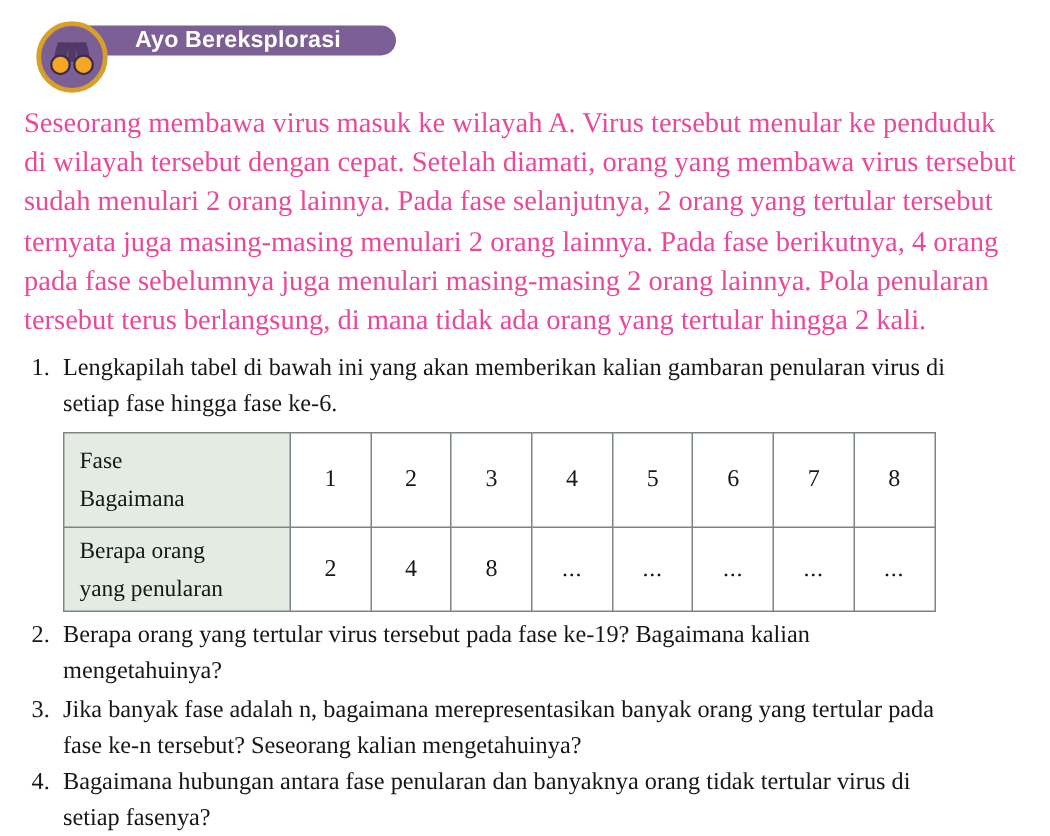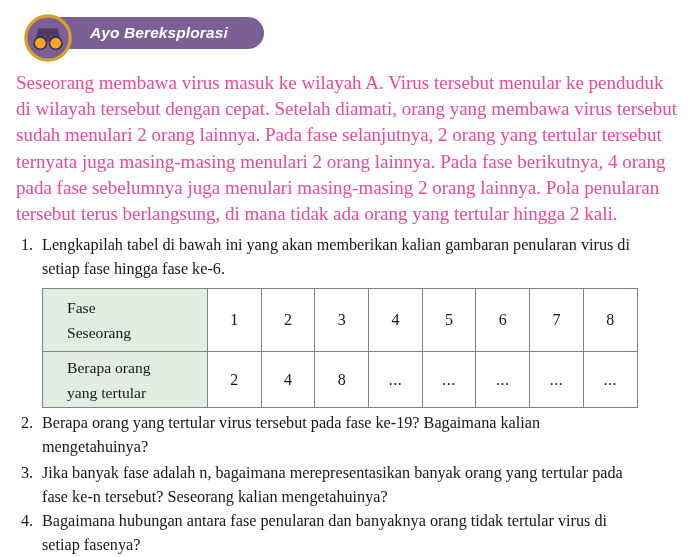--- a/index.html
+++ b/index.html
@@ -23,29 +23,28 @@
     left: 12px;
     top: 8px;
     height: 48px;
     display: flex;
     align-items: center;
   }
   .badge-pill {
     position: absolute;
     left: 34px;
     top: 9px;
-    height: 32px;
+    height: 20px;
     border-radius: 16px;
     background: #7c5f95;
     display: flex;
     align-items: center;
     padding: 0 20px 0 44px;
     box-sizing: border-box;
     min-width: 218px;
-    font-style: italic;
   }
   .badge-label {
     color: #ffffff;
     font-family: "Liberation Sans", "DejaVu Sans", sans-serif;
     font-size: 15.5px;
     font-weight: bold;
     letter-spacing: 0.1px;
     white-space: nowrap;
   }
   .badge-icon {
@@ -106,21 +105,21 @@
     border: 1.4px solid #7d8582;
     text-align: center;
     vertical-align: middle;
     font-size: 16px;
     color: #171717;
     padding: 0;
   }
   .virus-table .rowlabel {
     background: #e3ece3;
     text-align: left;
-    padding: 0 0 0 24px;
+    padding: 0 0 0 10px;
     line-height: 25px;
     font-size: 15.6px;
     width: 140px;
   }
   .virus-table tr.head-row td { height: 62px; }
   .virus-table tr.data-row td { height: 55px; }
   .virus-table .num { width: 52.7px; }
   .cell-ellipsis {
     color: #4a4a4a;
     font-size: 14px;
@@ -154,35 +153,35 @@
 <div class="q-item" id="q1">
   <span class="q-num">1.</span>
   <span class="q-text">Lengkapilah tabel di bawah ini yang akan memberikan kalian gambaran penularan virus di setiap fase hingga fase ke-6.</span>
 </div>
 
 <table class="virus-table">
   <tbody>
     <tr class="head-row">
       <td class="rowlabel">
         <span class="line">Fase</span>
-        <span class="line">Seseorang</span>
+        <span class="line">Bagaimana</span>
       </td>
       <td class="num">1</td>
       <td class="num">2</td>
       <td class="num">3</td>
       <td class="num">4</td>
       <td class="num">5</td>
       <td class="num">6</td>
       <td class="num">7</td>
       <td class="num">8</td>
     </tr>
     <tr class="data-row">
       <td class="rowlabel">
         <span class="line">Berapa orang</span>
-        <span class="line">yang tertular</span>
+        <span class="line">yang penularan</span>
       </td>
       <td class="num">2</td>
       <td class="num">4</td>
       <td class="num">8</td>
       <td class="num cell-ellipsis">...</td>
       <td class="num cell-ellipsis">...</td>
       <td class="num cell-ellipsis">...</td>
       <td class="num cell-ellipsis">...</td>
       <td class="num cell-ellipsis">...</td>
     </tr>

